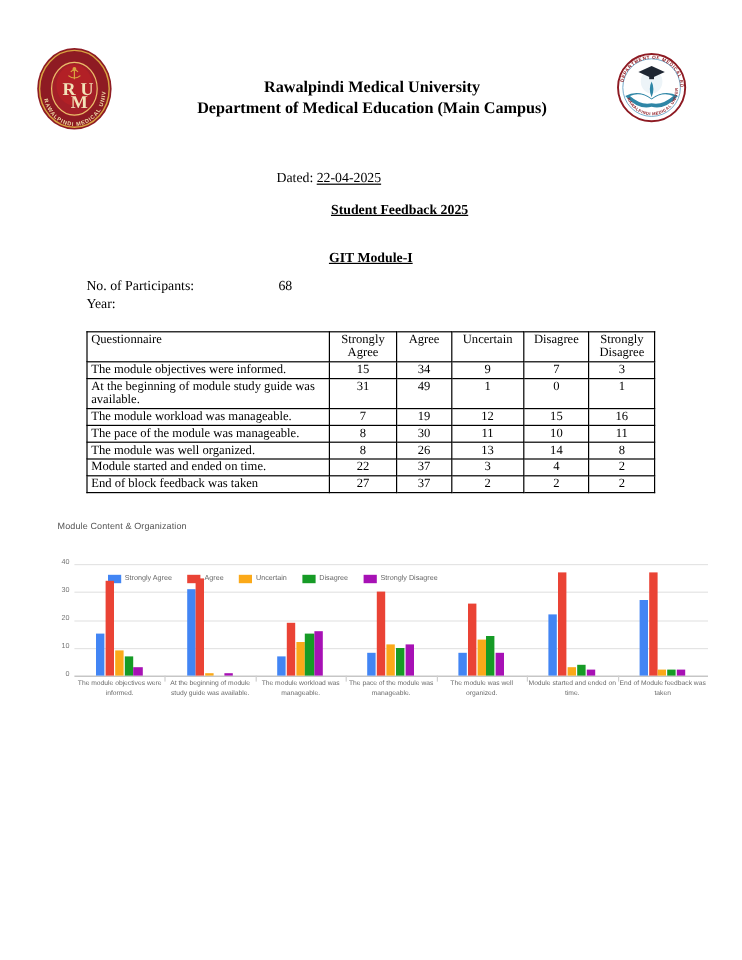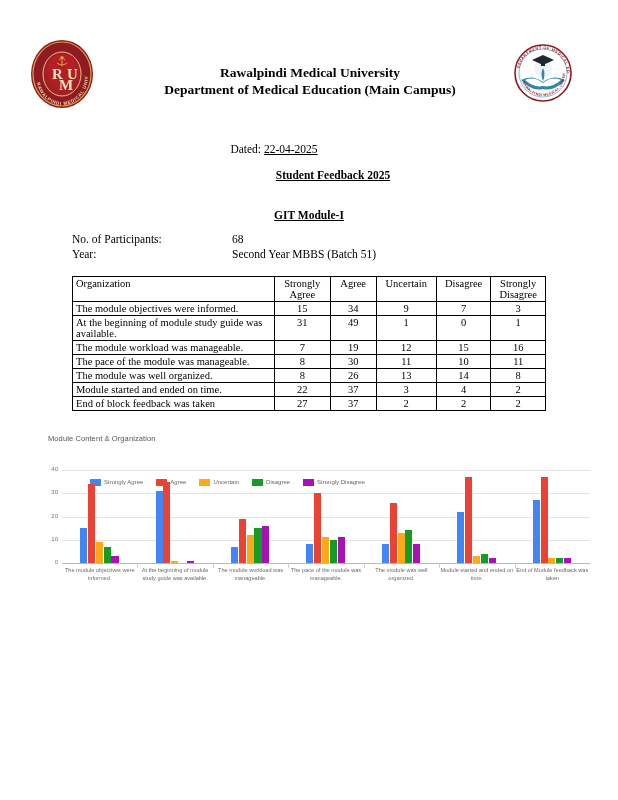--- a/index.html
+++ b/index.html
@@ -274,29 +274,28 @@
   <div class="center-title" id="title-feedback">Student Feedback 2025</div>
   <div class="center-title" id="title-module">GIT Module-I</div>
 
   <div class="info-block">
     <div class="info-row">
       <span class="info-label">No. of Participants:</span>
       <span class="info-value">68</span>
     </div>
     <div class="info-row">
       <span class="info-label">Year:</span>
-      <span class="info-value">Second Year MBBS (Batch 51)</span>
     </div>
   </div>
 
 
   <table class="feedback-table">
     <thead>
       <tr>
-        <td class="q-head col-q">Organization</td>
+        <td class="q-head col-q">Questionnaire</td>
         <td class="col-sa">Strongly Agree</td>
         <td class="col-a">Agree</td>
         <td class="col-u">Uncertain</td>
         <td class="col-d">Disagree</td>
         <td class="col-sd">Strongly Disagree</td>
       </tr>
     </thead>
     <tbody>
       <tr>
         <td class="q-cell">The module objectives were informed.</td>

